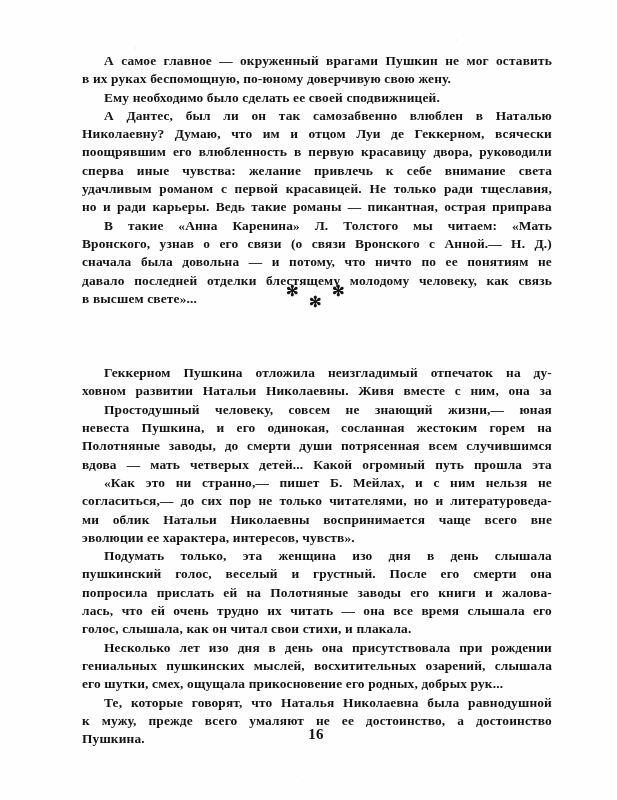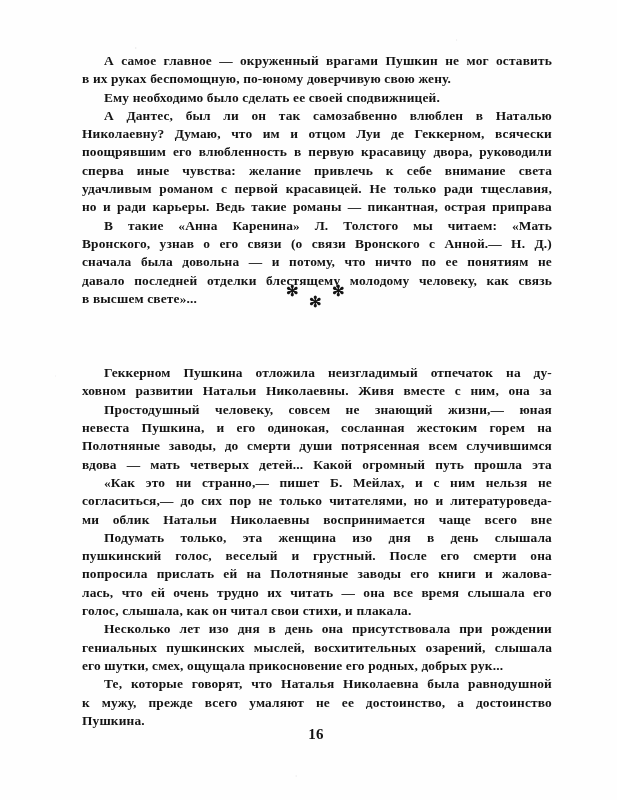--- a/index.html
+++ b/index.html
@@ -146,20 +146,21 @@
       <div class="para">
         <div class="line just indent"><span class="w">Простодушный</span><span class="w">человеку,</span><span class="w">совсем</span><span class="w">не</span><span class="w">знающий</span><span class="w">жизни,—</span><span class="w">юная</span></div>
         <div class="line just"><span class="w">невеста</span><span class="w">Пушкина,</span><span class="w">и</span><span class="w">его</span><span class="w">одинокая,</span><span class="w">сосланная</span><span class="w">жестоким</span><span class="w">горем</span><span class="w">на</span></div>
         <div class="line just"><span class="w">Полотняные</span><span class="w">заводы,</span><span class="w">до</span><span class="w">смерти</span><span class="w">души</span><span class="w">потрясенная</span><span class="w">всем</span><span class="w">случившимся</span></div>
         <div class="line just"><span class="w">вдова</span><span class="w">—</span><span class="w">мать</span><span class="w">четверых</span><span class="w">детей...</span><span class="w">Какой</span><span class="w">огромный</span><span class="w">путь</span><span class="w">прошла</span><span class="w">эта</span></div>
       </div>
       <div class="para">
         <div class="line just indent"><span class="w">«Как</span><span class="w">это</span><span class="w">ни</span><span class="w">странно,—</span><span class="w">пишет</span><span class="w">Б.</span><span class="w">Мейлах,</span><span class="w">и</span><span class="w">с</span><span class="w">ним</span><span class="w">нельзя</span><span class="w">не</span></div>
         <div class="line just"><span class="w">согласиться,—</span><span class="w">до</span><span class="w">сих</span><span class="w">пор</span><span class="w">не</span><span class="w">только</span><span class="w">читателями,</span><span class="w">но</span><span class="w">и</span><span class="w">литературоведа-</span></div>
         <div class="line just"><span class="w">ми</span><span class="w">облик</span><span class="w">Натальи</span><span class="w">Николаевны</span><span class="w">воспринимается</span><span class="w">чаще</span><span class="w">всего</span><span class="w">вне</span></div>
+        <div class="line last"><span class="w">эволюции ее характера, интересов, чувств».</span></div>
       </div>
       <div class="para">
         <div class="line just indent"><span class="w">Подумать</span><span class="w">только,</span><span class="w">эта</span><span class="w">женщина</span><span class="w">изо</span><span class="w">дня</span><span class="w">в</span><span class="w">день</span><span class="w">слышала</span></div>
         <div class="line just"><span class="w">пушкинский</span><span class="w">голос,</span><span class="w">веселый</span><span class="w">и</span><span class="w">грустный.</span><span class="w">После</span><span class="w">его</span><span class="w">смерти</span><span class="w">она</span></div>
         <div class="line just"><span class="w">попросила</span><span class="w">прислать</span><span class="w">ей</span><span class="w">на</span><span class="w">Полотняные</span><span class="w">заводы</span><span class="w">его</span><span class="w">книги</span><span class="w">и</span><span class="w">жалова-</span></div>
         <div class="line just"><span class="w">лась,</span><span class="w">что</span><span class="w">ей</span><span class="w">очень</span><span class="w">трудно</span><span class="w">их</span><span class="w">читать</span><span class="w">—</span><span class="w">она</span><span class="w">все</span><span class="w">время</span><span class="w">слышала</span><span class="w">его</span></div>
         <div class="line last"><span class="w">голос, слышала, как он читал свои стихи, и плакала.</span></div>
       </div>
       <div class="para">
         <div class="line just indent"><span class="w">Несколько</span><span class="w">лет</span><span class="w">изо</span><span class="w">дня</span><span class="w">в</span><span class="w">день</span><span class="w">она</span><span class="w">присутствовала</span><span class="w">при</span><span class="w">рождении</span></div>

